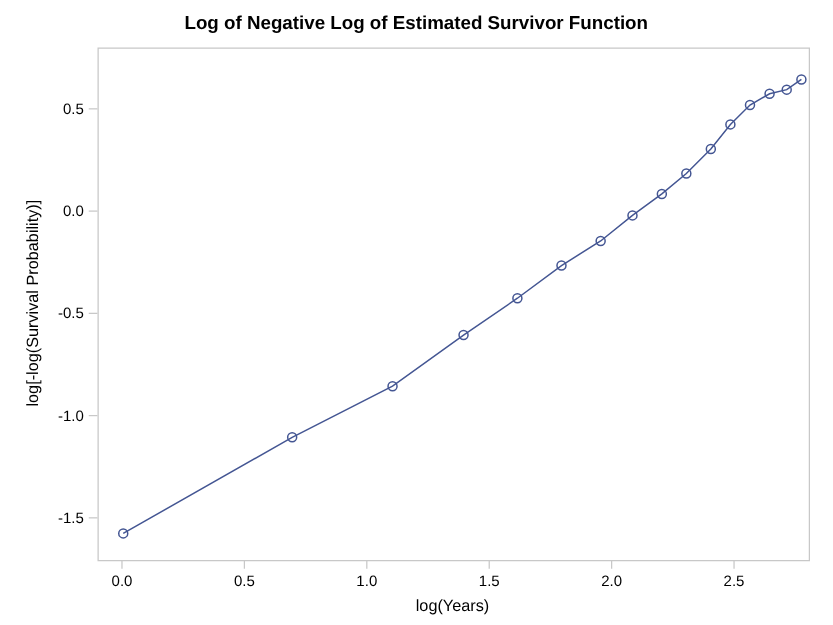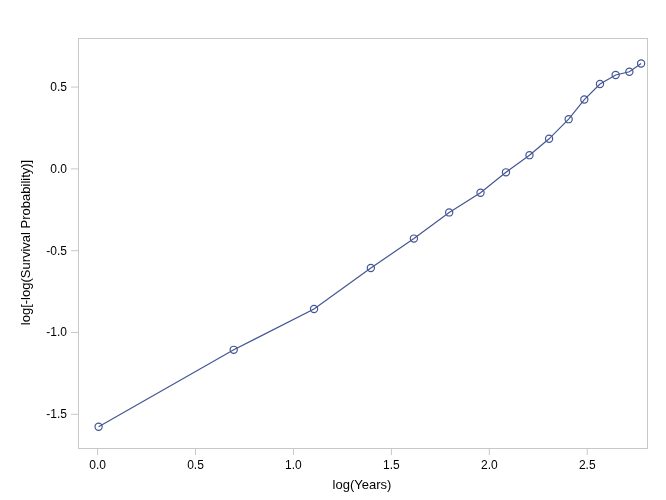--- a/index.html
+++ b/index.html
@@ -58,20 +58,21 @@
     stroke-width: 1.2;
     fill: none;
   }
   svg { display: block; }
 </style>
 </head>
 <body>
 
 <div class="chart-container">
 
+  <div class="chart-title">Log of Negative Log of Estimated Survivor Function</div>
 
   <div class="plot-frame">
     <svg id="plot-svg" width="568" height="409">
         <polyline points="19.59,387.73 154.73,310.84 235.03,269.94 291.83,229.04 334.92,199.59 370.18,173.42 401.52,153.78 426.98,133.33 450.48,116.16 470.07,99.80 489.66,80.16 505.32,60.53 520.99,44.99 536.66,35.99 550.37,32.72 562.12,24.54 " class="data-line"></polyline>
         <circle cx="19.59" cy="387.73" r="3.6" class="data-marker"></circle>
         <circle cx="154.73" cy="310.84" r="3.6" class="data-marker"></circle>
         <circle cx="235.03" cy="269.94" r="3.6" class="data-marker"></circle>
         <circle cx="291.83" cy="229.04" r="3.6" class="data-marker"></circle>
         <circle cx="334.92" cy="199.59" r="3.6" class="data-marker"></circle>
         <circle cx="370.18" cy="173.42" r="3.6" class="data-marker"></circle>

